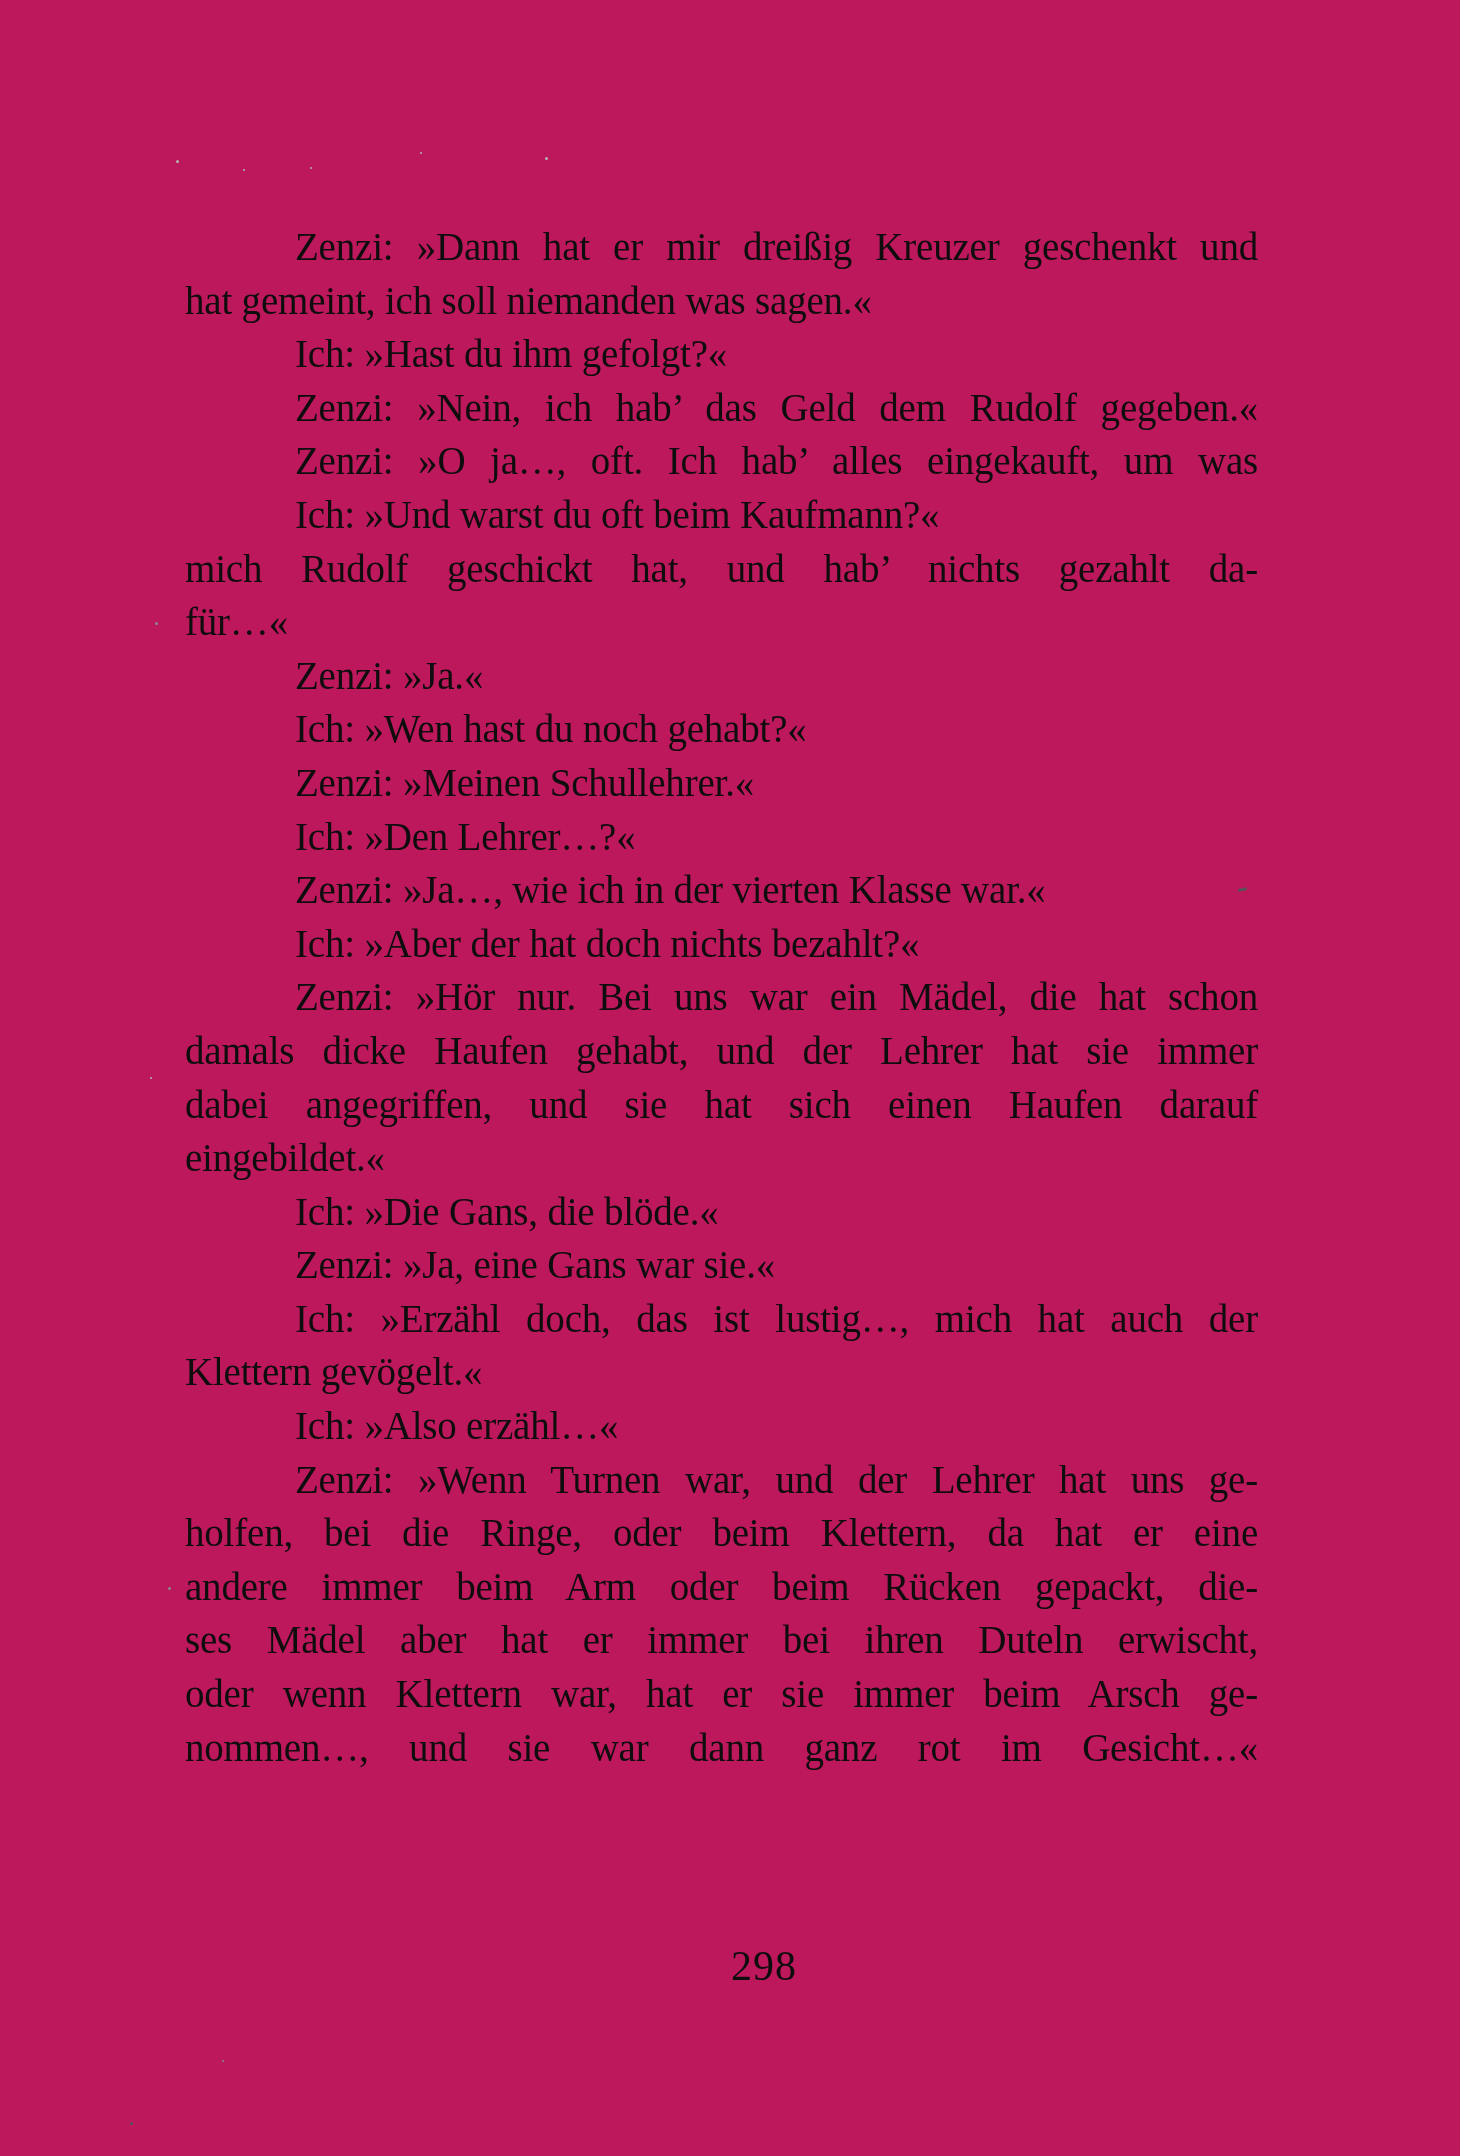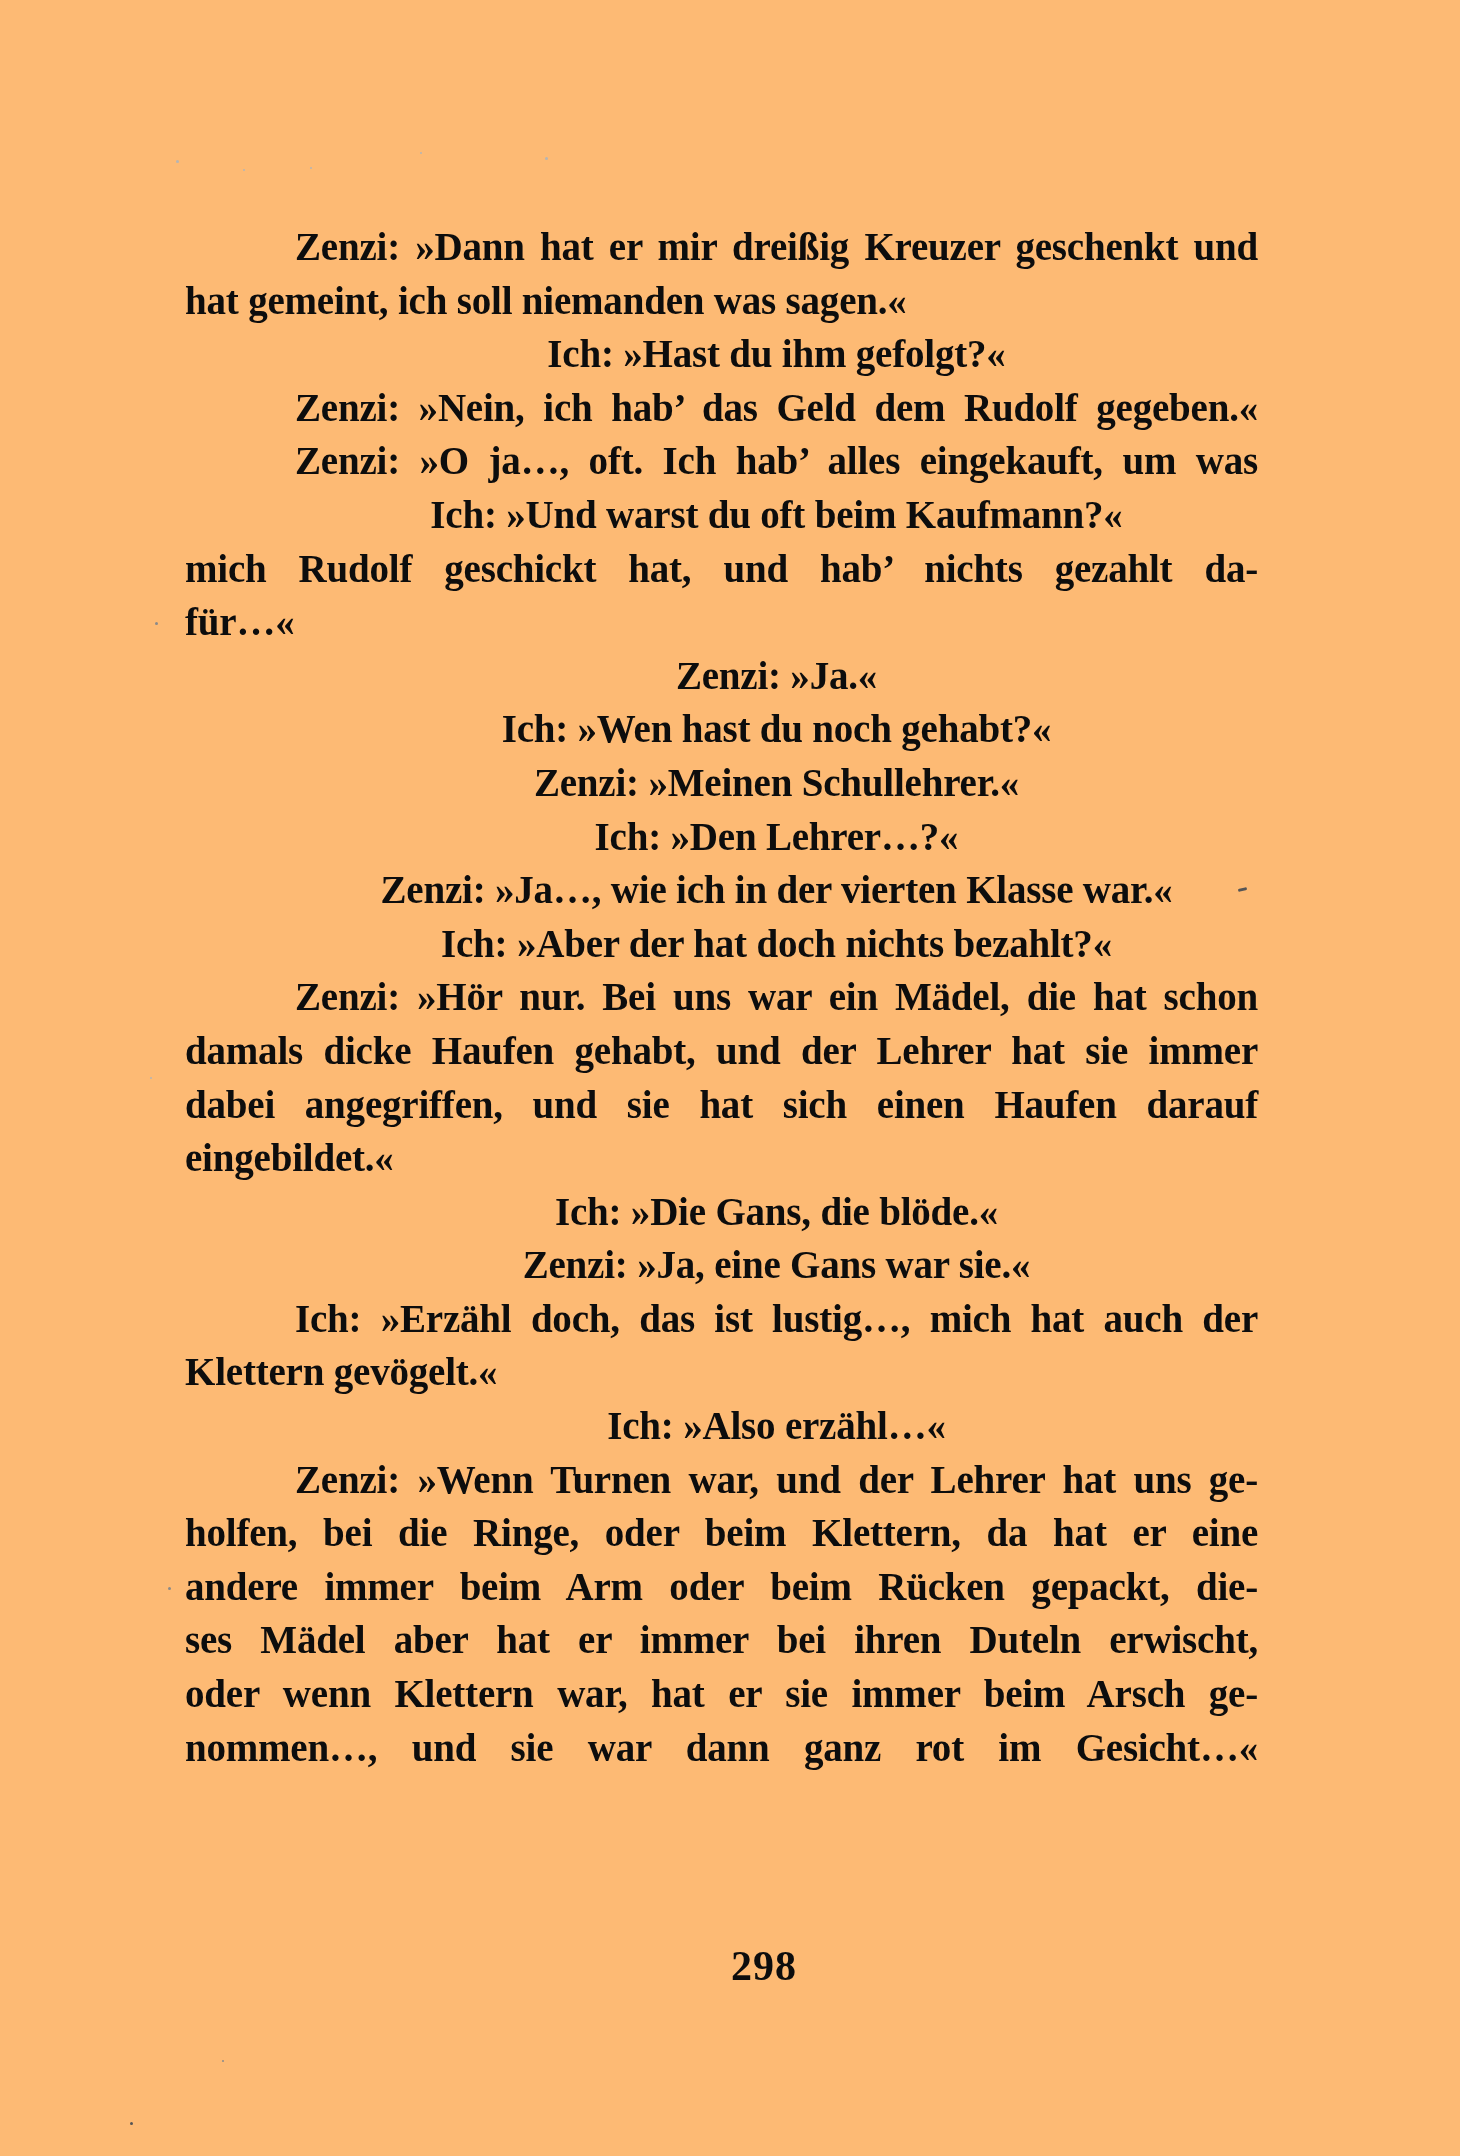--- a/index.html
+++ b/index.html
@@ -4,25 +4,24 @@
 <style>
   html, body {
     margin: 0;
     padding: 0;
     background: #ffffff;
   }
   .page {
     position: relative;
     width: 1460px;
     height: 2156px;
-    background: #fdba74;
+    background: #be185d;
     overflow: hidden;
     font-family: "Liberation Serif", serif;
     color: #0d0d0d;
-    font-weight: bold;
   }
   .textblock {
     position: absolute;
     top: 220px;
     left: 185px;
     width: 1073px;
   }
   .line {
     font-size: 39px;
     line-height: 53.6px;
@@ -30,21 +29,20 @@
     white-space: pre;
     text-align: left;
   }
   .line.j {
     white-space: normal;
     text-align: justify;
     text-align-last: justify;
   }
   .line.ind {
     text-indent: 110px;
-    text-align: center;
   }
   .pagenum {
     position: absolute;
     top: 1945px;
     left: 731px;
     font-size: 42px;
     line-height: 42px;
     letter-spacing: 1px;
   }
   .speckle {

